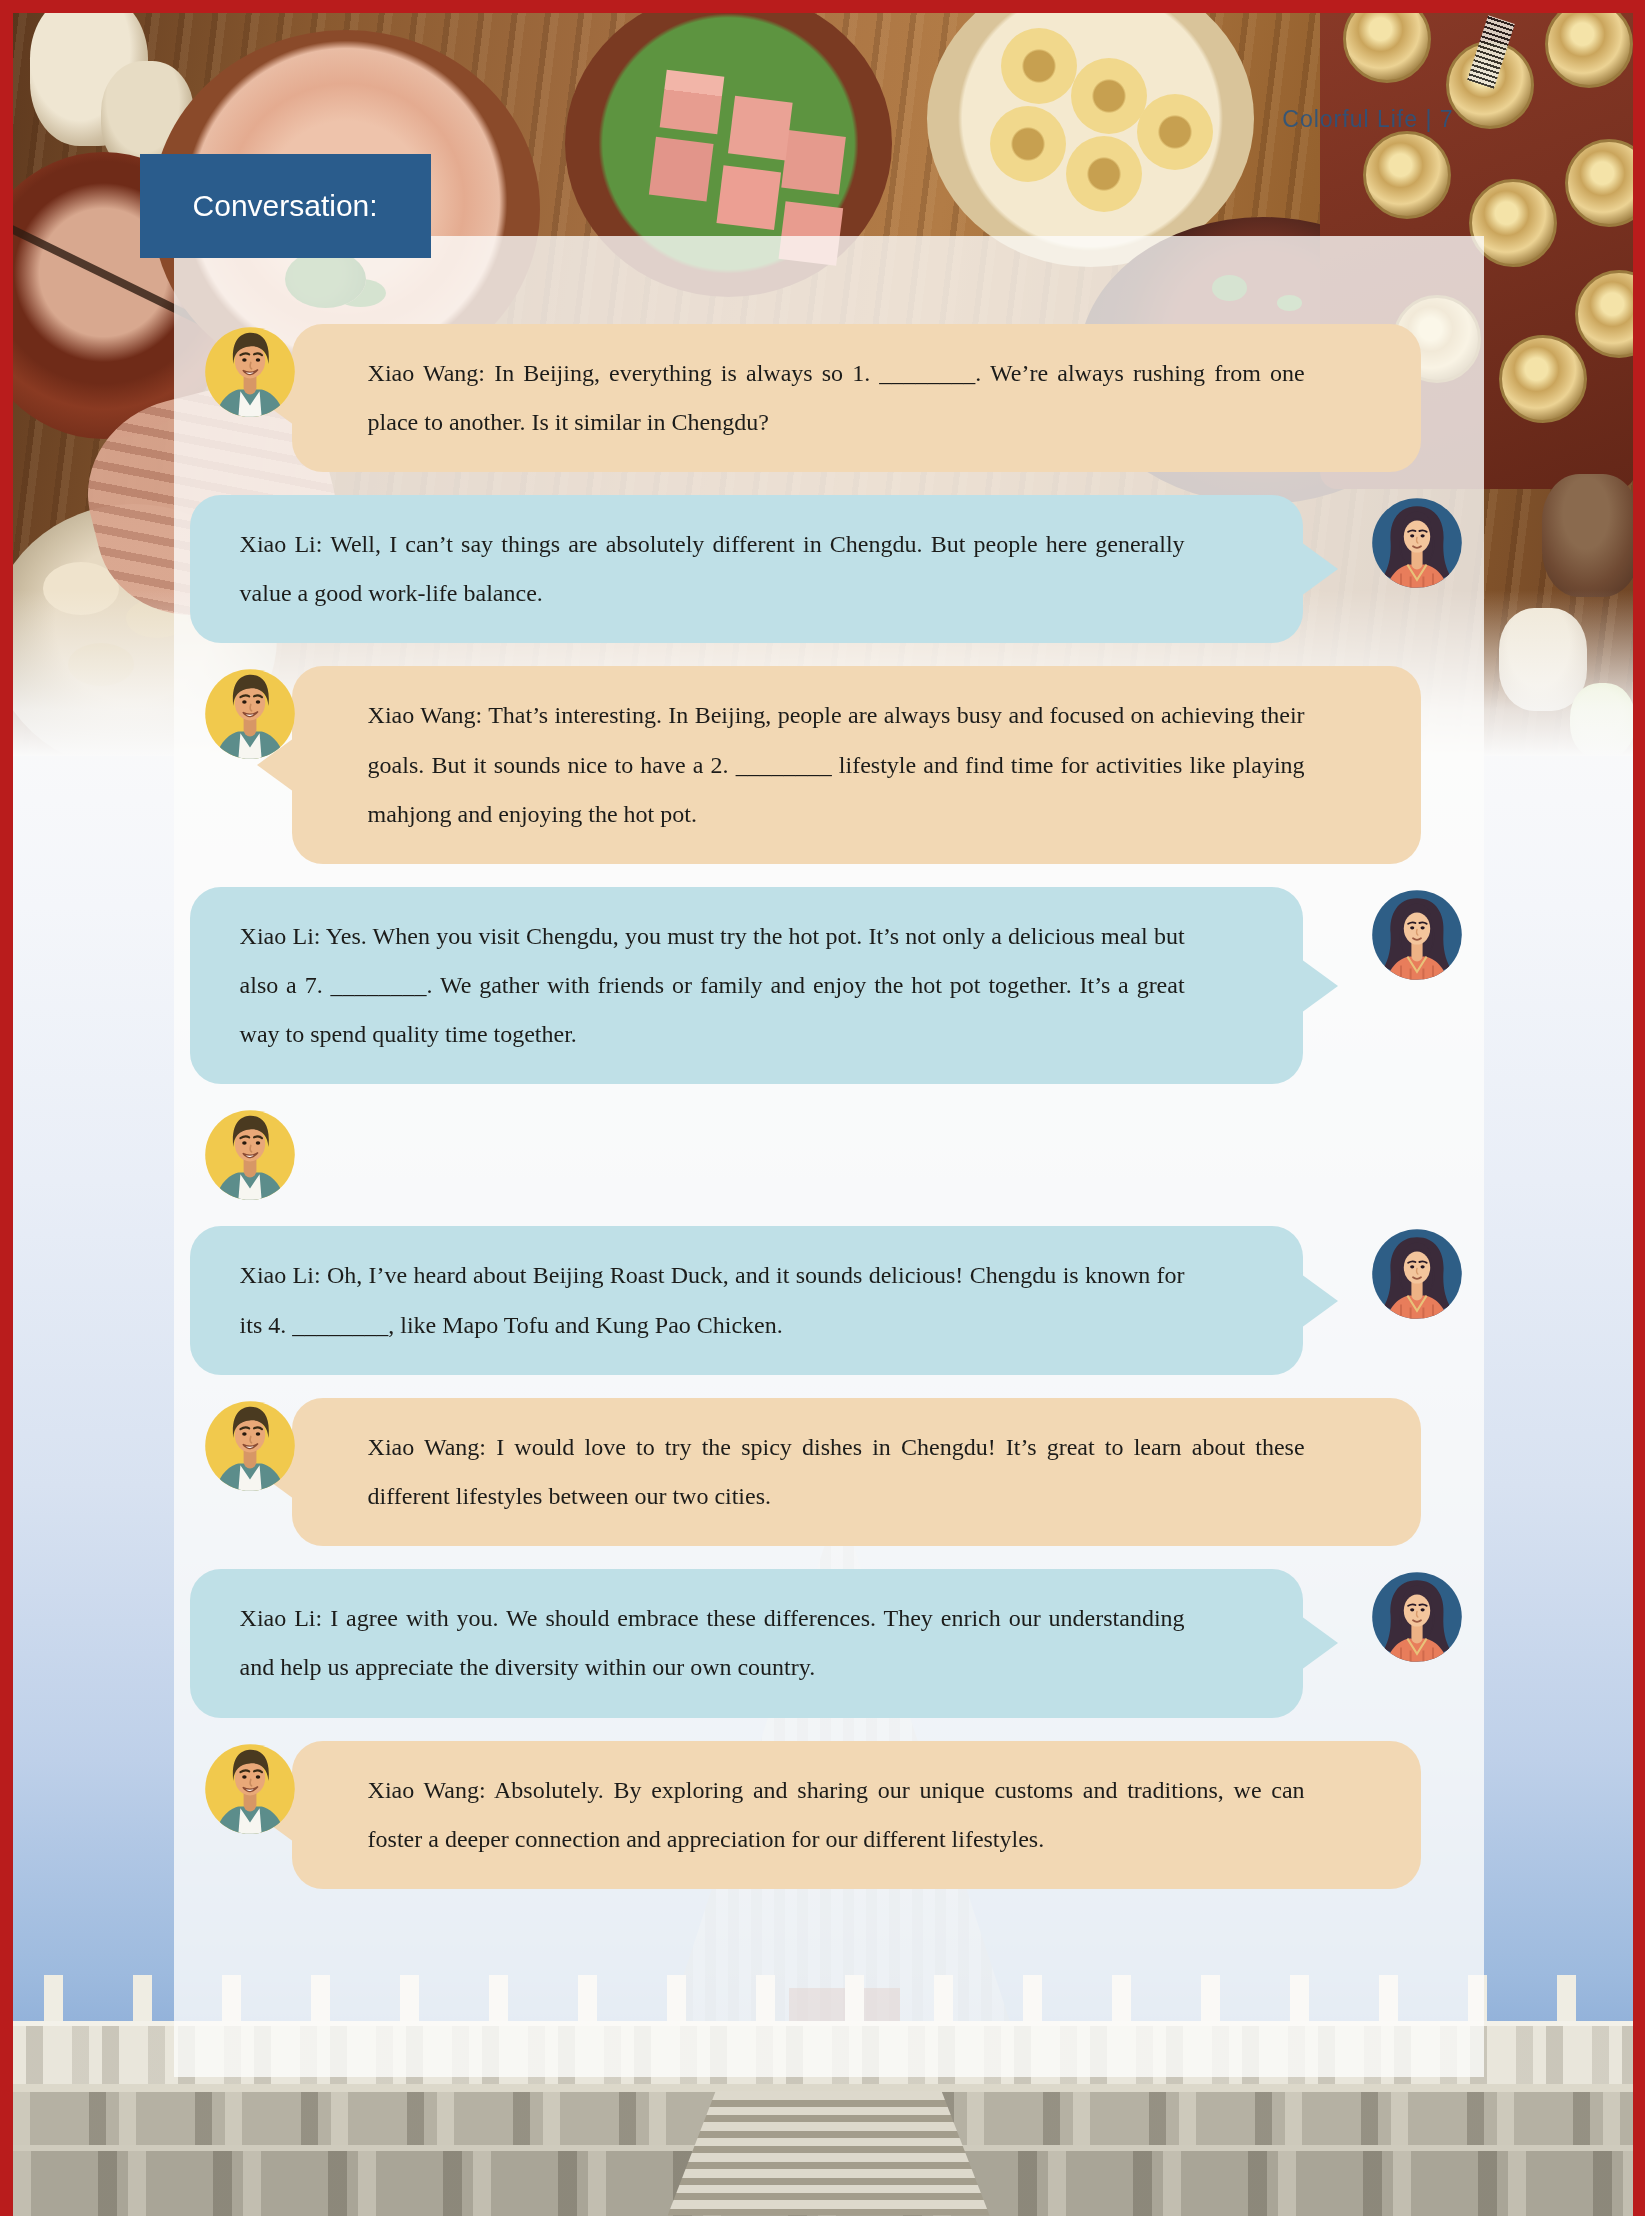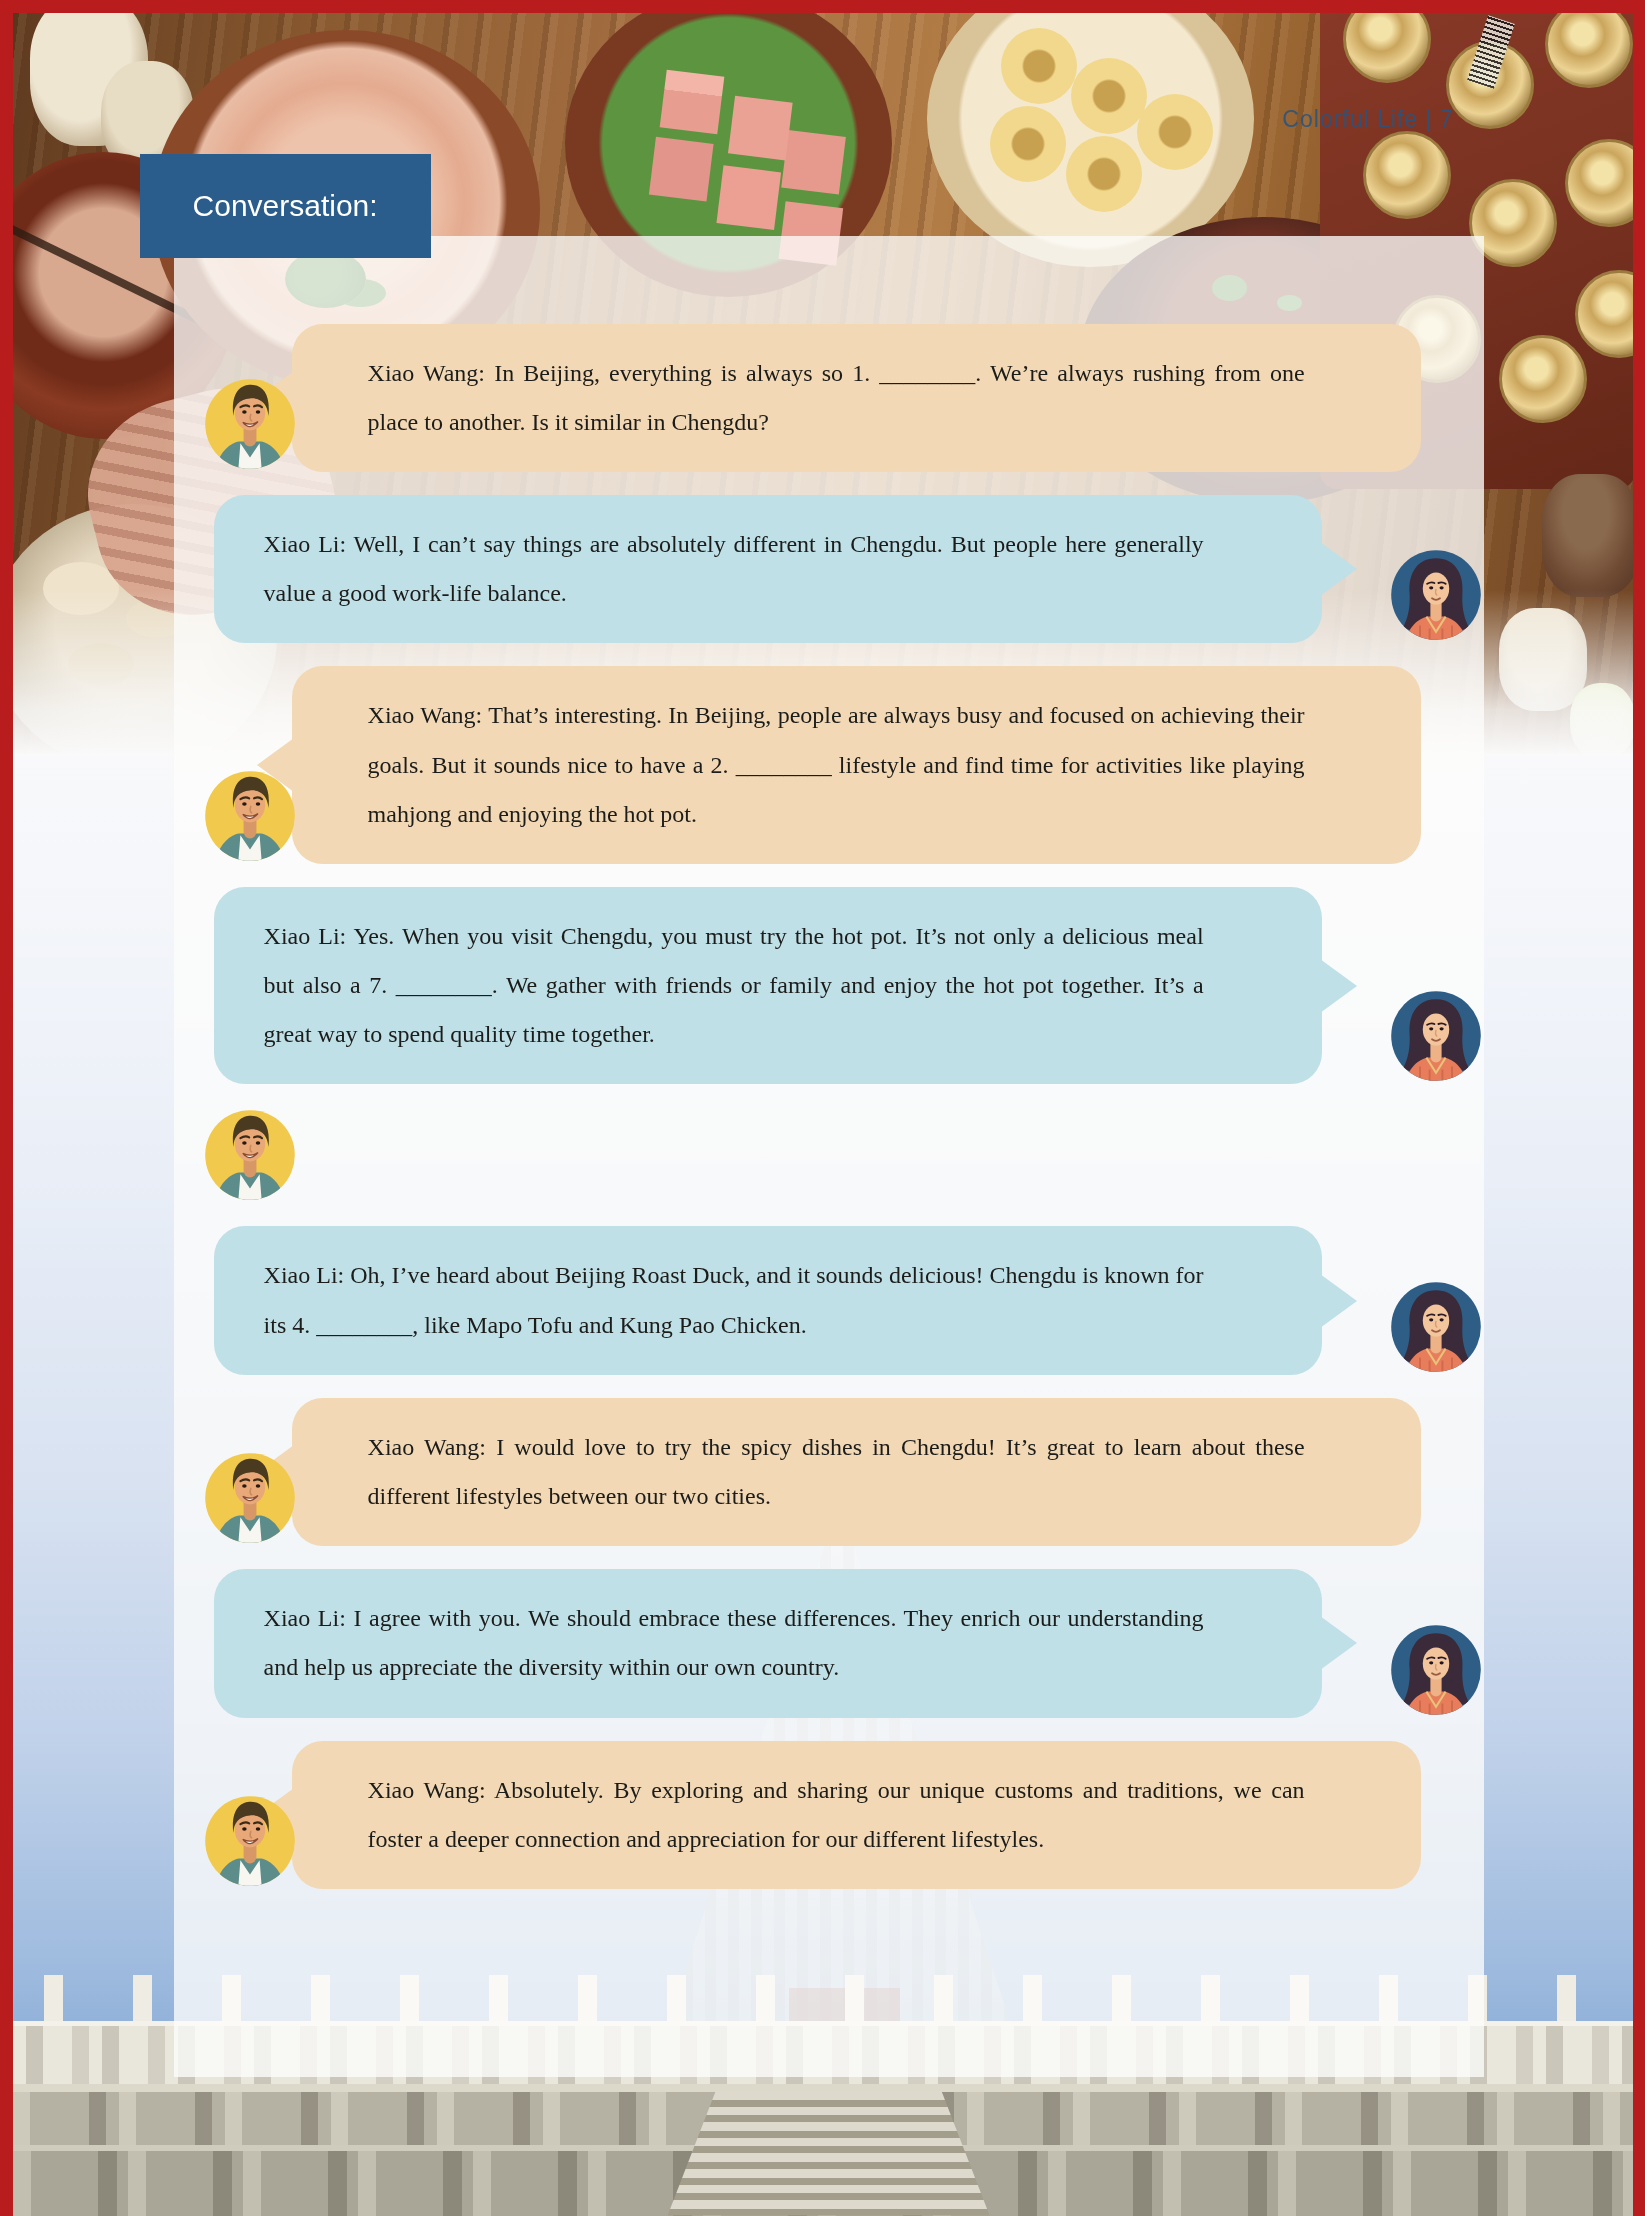--- a/index.html
+++ b/index.html
@@ -97,23 +97,23 @@
   .page-marker{position:absolute;top:93px;right:179px;z-index:7;
         font-family:"Liberation Sans",sans-serif;font-size:23px;letter-spacing:1px;
         color:rgba(40,84,128,.88);}
   .conv-label{position:absolute;left:127px;top:141px;width:291px;height:104px;z-index:8;
         background:#2A5C8C;color:#ffffff;display:flex;align-items:center;justify-content:center;
         font-family:"Liberation Sans",sans-serif;font-size:30px;}
 
   
   .bubbles{position:absolute;left:161px;top:223px;width:1310px;z-index:10;
         display:flex;flex-direction:column;gap:23px;padding-top:88px;box-sizing:border-box;}
-  .row{display:flex;align-items:flex-end;}
+  .row{display:flex;align-items:flex-start;}
   .row.left{padding-left:28px;}
-  .row.right{padding-left:40px;gap:37px;}
+  .row.right{padding-left:16px;gap:37px;}
   .avatar{width:96px;height:96px;flex:0 0 96px;position:relative;z-index:2;}
   .avatar svg{width:100%;height:100%;display:block;}
   .bubble{position:relative;z-index:1;border-radius:31px;box-sizing:border-box;
         font-size:24px;line-height:2.05;color:#1c1c1a;}
   .bubble p{margin:0;text-align:justify;}
   .bubble.tan{background:#F2D8B4;width:1129px;margin-left:-6px;padding:25px 116px 25px 76px;}
   .bubble.blue{background:#BFE0E7;width:1113px;padding:25px 118px 25px 50px;}
   .row.right .avatar{margin-left:29px;}
   .tail{position:absolute;top:50%;transform:translateY(-50%);width:0;height:0;
         border-top:27px solid transparent;border-bottom:27px solid transparent;}

